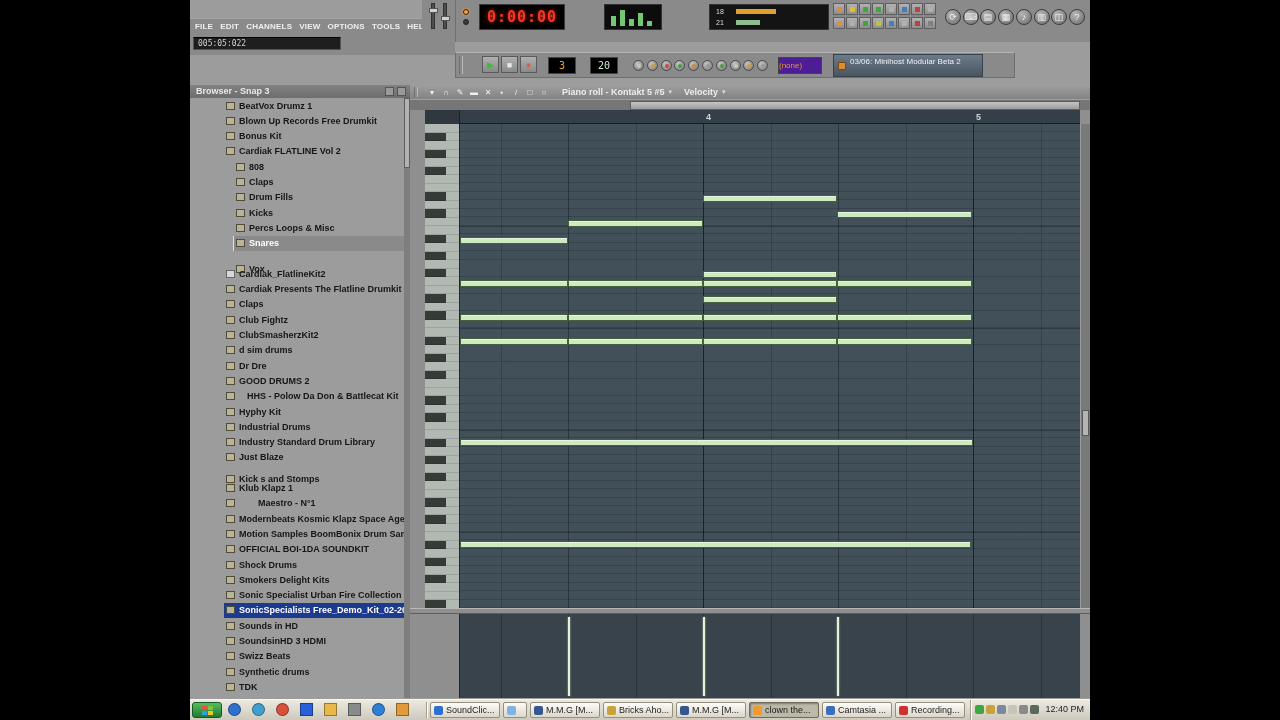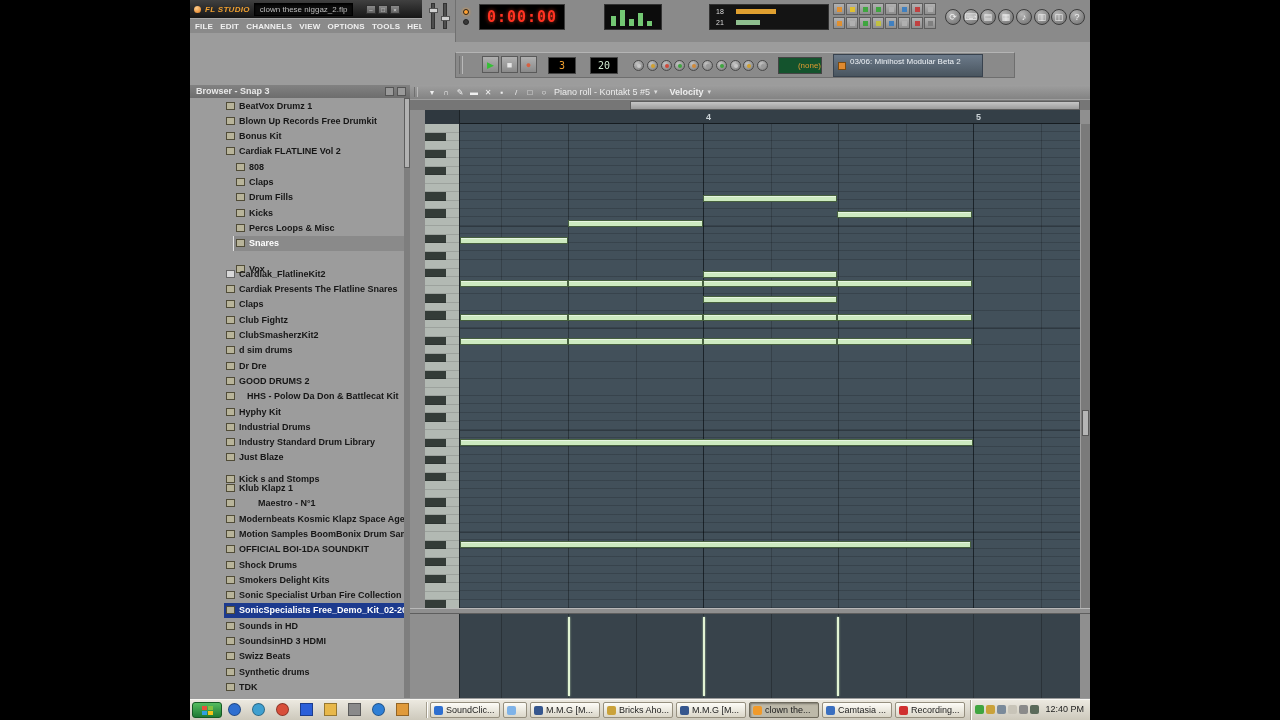--- a/index.html
+++ b/index.html
@@ -48,21 +48,21 @@
 .recordbar{left:265px;top:52px;width:560px;height:26px;background:#8a8a8a;border:1px solid #6e6e6e;border-top-color:#b4b4b4}
 .grip{position:absolute;left:3px;top:3px;width:4px;height:18px;border-left:1px solid #707070;border-right:1px solid #b8b8b8}
 .mini-transport{position:absolute;left:26px;top:3px;width:62px;height:18px}
 .mini-tp{position:absolute;width:17px;height:17px;background:linear-gradient(#b0b0b0,#8a8a8a);border:1px solid #5a5a5a;font-size:9px;text-align:center;line-height:16px}
 .lcd-sm{position:absolute;top:4px;width:28px;height:17px;background:#000;border:1px solid #444;font-family:"DejaVu Sans Mono",monospace;font-size:10px;text-align:center;line-height:16px}
 .lcd-sm.l1{left:92px;color:#f0a030}
 .lcd-sm.l2{left:134px;color:#cfe8cf}
 .indicator-row{position:absolute;left:177px;top:7px;width:142px;height:12px}
 .ind-btn{position:absolute;width:11px;height:11px;border-radius:50%;background:radial-gradient(circle at 35% 30%,#c2c2c2,#787878);border:1px solid #4a4a4a}
 .ind-dot{position:absolute;left:3px;top:3px;width:4px;height:4px;border-radius:50%}
-.nonebox{position:absolute;left:322px;top:4px;width:44px;height:17px;background:#14532d;border:1px solid #444;color:#e09a30;font-size:8px;text-align:right;line-height:16px}
+.nonebox{position:absolute;left:322px;top:4px;width:44px;height:17px;background:#4c1d95;border:1px solid #444;color:#e09a30;font-size:8px;text-align:left;line-height:16px}
 .hintpanel{position:absolute;left:377px;top:1px;width:150px;height:23px;background:linear-gradient(#6c7a8a,#49555f);border:1px solid #38424e}
 .hint-ico{position:absolute;left:4px;top:7px;width:8px;height:8px;background:#e08a30;border:1px solid #7a4a10}
 .hint-text{position:absolute;left:16px;top:2px;width:130px;color:#eef2f6;font-size:8px;line-height:9px}
 
 
 .browser{left:0;top:85px;width:220px;height:613px;background:#9c9c9c}
 .b-header{position:absolute;left:0;top:0;width:220px;height:13px;background:linear-gradient(#828282,#6d6d6d);color:#e8e8e8;font-size:9px;font-weight:bold;line-height:13px;padding-left:6px}
 .b-header-btn{position:absolute;top:2px;width:9px;height:9px;background:#9a9a9a;border:1px solid #555;right:16px}
 .b-header-btn.b2{right:4px}
 .b-list{position:absolute;left:0;top:13px;width:214px;height:600px;overflow:hidden}
@@ -75,21 +75,21 @@
 .b-ico.file{background:#d8d8d8;border-color:#666}
 .b-label{font-size:9px;font-weight:bold;color:#161616;white-space:nowrap}
 .b-scroll{position:absolute;left:214px;top:13px;width:6px;height:600px;background:#7e7e7e}
 .b-scroll-handle{position:absolute;left:0;top:0;width:6px;height:70px;background:#b2b2b2;border:1px solid #5e5e5e}
 
 
 .pr{left:220px;top:85px;width:680px;height:613px;background:#8f8f8f}
 .pr-toolbar{position:absolute;left:0;top:0;width:680px;height:14px;background:linear-gradient(#9e9e9e,#838383);display:flex;align-items:center;gap:2px;padding-left:4px}
 .pr-tools{display:flex;gap:2px;margin-left:6px}
 .pr-tool{width:12px;height:11px;font-size:8px;color:#efefef;text-align:center;line-height:11px}
-.pr-title{margin-left:2px;font-size:9px;font-weight:normal;color:#ededed;white-space:nowrap}
+.pr-title{margin-left:10px;font-size:9px;font-weight:bold;color:#ededed;white-space:nowrap}
 .pr-caret{font-size:7px;color:#dcdcdc;margin-left:2px}
 .pr-mode{margin-left:10px;font-size:9px;font-weight:bold;color:#ededed}
 .pr-hscroll{position:absolute;left:0;top:14px;width:680px;height:11px;background:#767676;border-top:1px solid #9e9e9e}
 .hs-handle{position:absolute;left:220px;top:1px;width:450px;height:9px;background:linear-gradient(#c6c6c6,#9c9c9c);border:1px solid #5e5e5e}
 .pr-tl-corner{position:absolute;left:15px;top:25px;width:35px;height:14px;background:#2f383f;border-right:1px solid #1c2226}
 .pr-timeline{position:absolute;left:50px;top:25px;width:620px;height:14px;background:#343f47;border-bottom:1px solid #161c20}
 .tl-label{position:absolute;top:2px;font-size:9px;font-weight:bold;color:#ccd4d8}
 .gutter{position:absolute;left:0;top:25px;width:15px;height:588px;background:#8f8f8f}
 .pr-keys{position:absolute;left:15px;top:39px;width:35px;height:484px;background:#aeb5af;overflow:hidden;border-right:1px solid #20262a}
 .key{position:absolute;left:0;width:35px;height:8.5px;background:#b2b9b3;box-shadow:inset 0 -1px 0 rgba(0,0,0,.12)}
@@ -126,41 +126,34 @@
 .tray{position:absolute;left:780px;top:0;width:120px;height:21px;border-left:1px solid #a49e8e;box-shadow:inset 1px 0 0 #fff}
 .tray-icons{position:absolute;left:4px;top:5px;width:70px;height:11px}
 .tray-ico{position:absolute;top:0;width:9px;height:9px;border-radius:2px}
 .clock{position:absolute;right:6px;top:4px;font-size:9px;color:#222}
 </style>
 </head>
 <body>
 
 <div id="screen">
 
-  <div class="titlebar">
-    <span class="logo-dot"></span>
-    <span class="logo">FL STUDIO</span>
-    <span class="songbox">clown these niggaz_2.flp</span>
-    <span class="winbtns">
-      <span class="winbtn">–</span>
-      <span class="winbtn">□</span>
-      <span class="winbtn">×</span>
-    </span>
-  </div>
 
   <div class="menubar">
       <div class="menu-item">FILE</div>
       <div class="menu-item">EDIT</div>
       <div class="menu-item">CHANNELS</div>
       <div class="menu-item">VIEW</div>
       <div class="menu-item">OPTIONS</div>
       <div class="menu-item">TOOLS</div>
       <div class="menu-item">HELP</div>
     </div>
 
+  <div class="statusrow">
+    <div class="posbox">005:05:022</div>
+  </div>
 
   <div class="sliderpanel">
     <div class="vslider">
         <div class="vknob"></div>
       </div>
     <div class="vslider s2">
         <div class="vknob k2"></div>
       </div>
   </div>
 
@@ -368,21 +361,21 @@
         </div>
         <div class="b-row" style="top: 168.3px;">
           <div class="b-inner" style="margin-left: 34px;">
             <div class="b-ico file"></div>
             <div class="b-label">Cardiak_FlatlineKit2</div>
           </div>
         </div>
         <div class="b-row" style="top: 183.6px;">
           <div class="b-inner" style="margin-left: 34px;">
             <div class="b-ico"></div>
-            <div class="b-label">Cardiak Presents The Flatline Snares</div>
+            <div class="b-label">Cardiak Presents The Flatline Drumkit</div>
           </div>
         </div>
         <div class="b-row" style="top: 198.9px;">
           <div class="b-inner" style="margin-left: 34px;">
             <div class="b-ico"></div>
             <div class="b-label">Claps</div>
           </div>
         </div>
         <div class="b-row" style="top: 214.2px; align-items: center;">
           <div class="b-inner" style="margin-left: 34px;">

